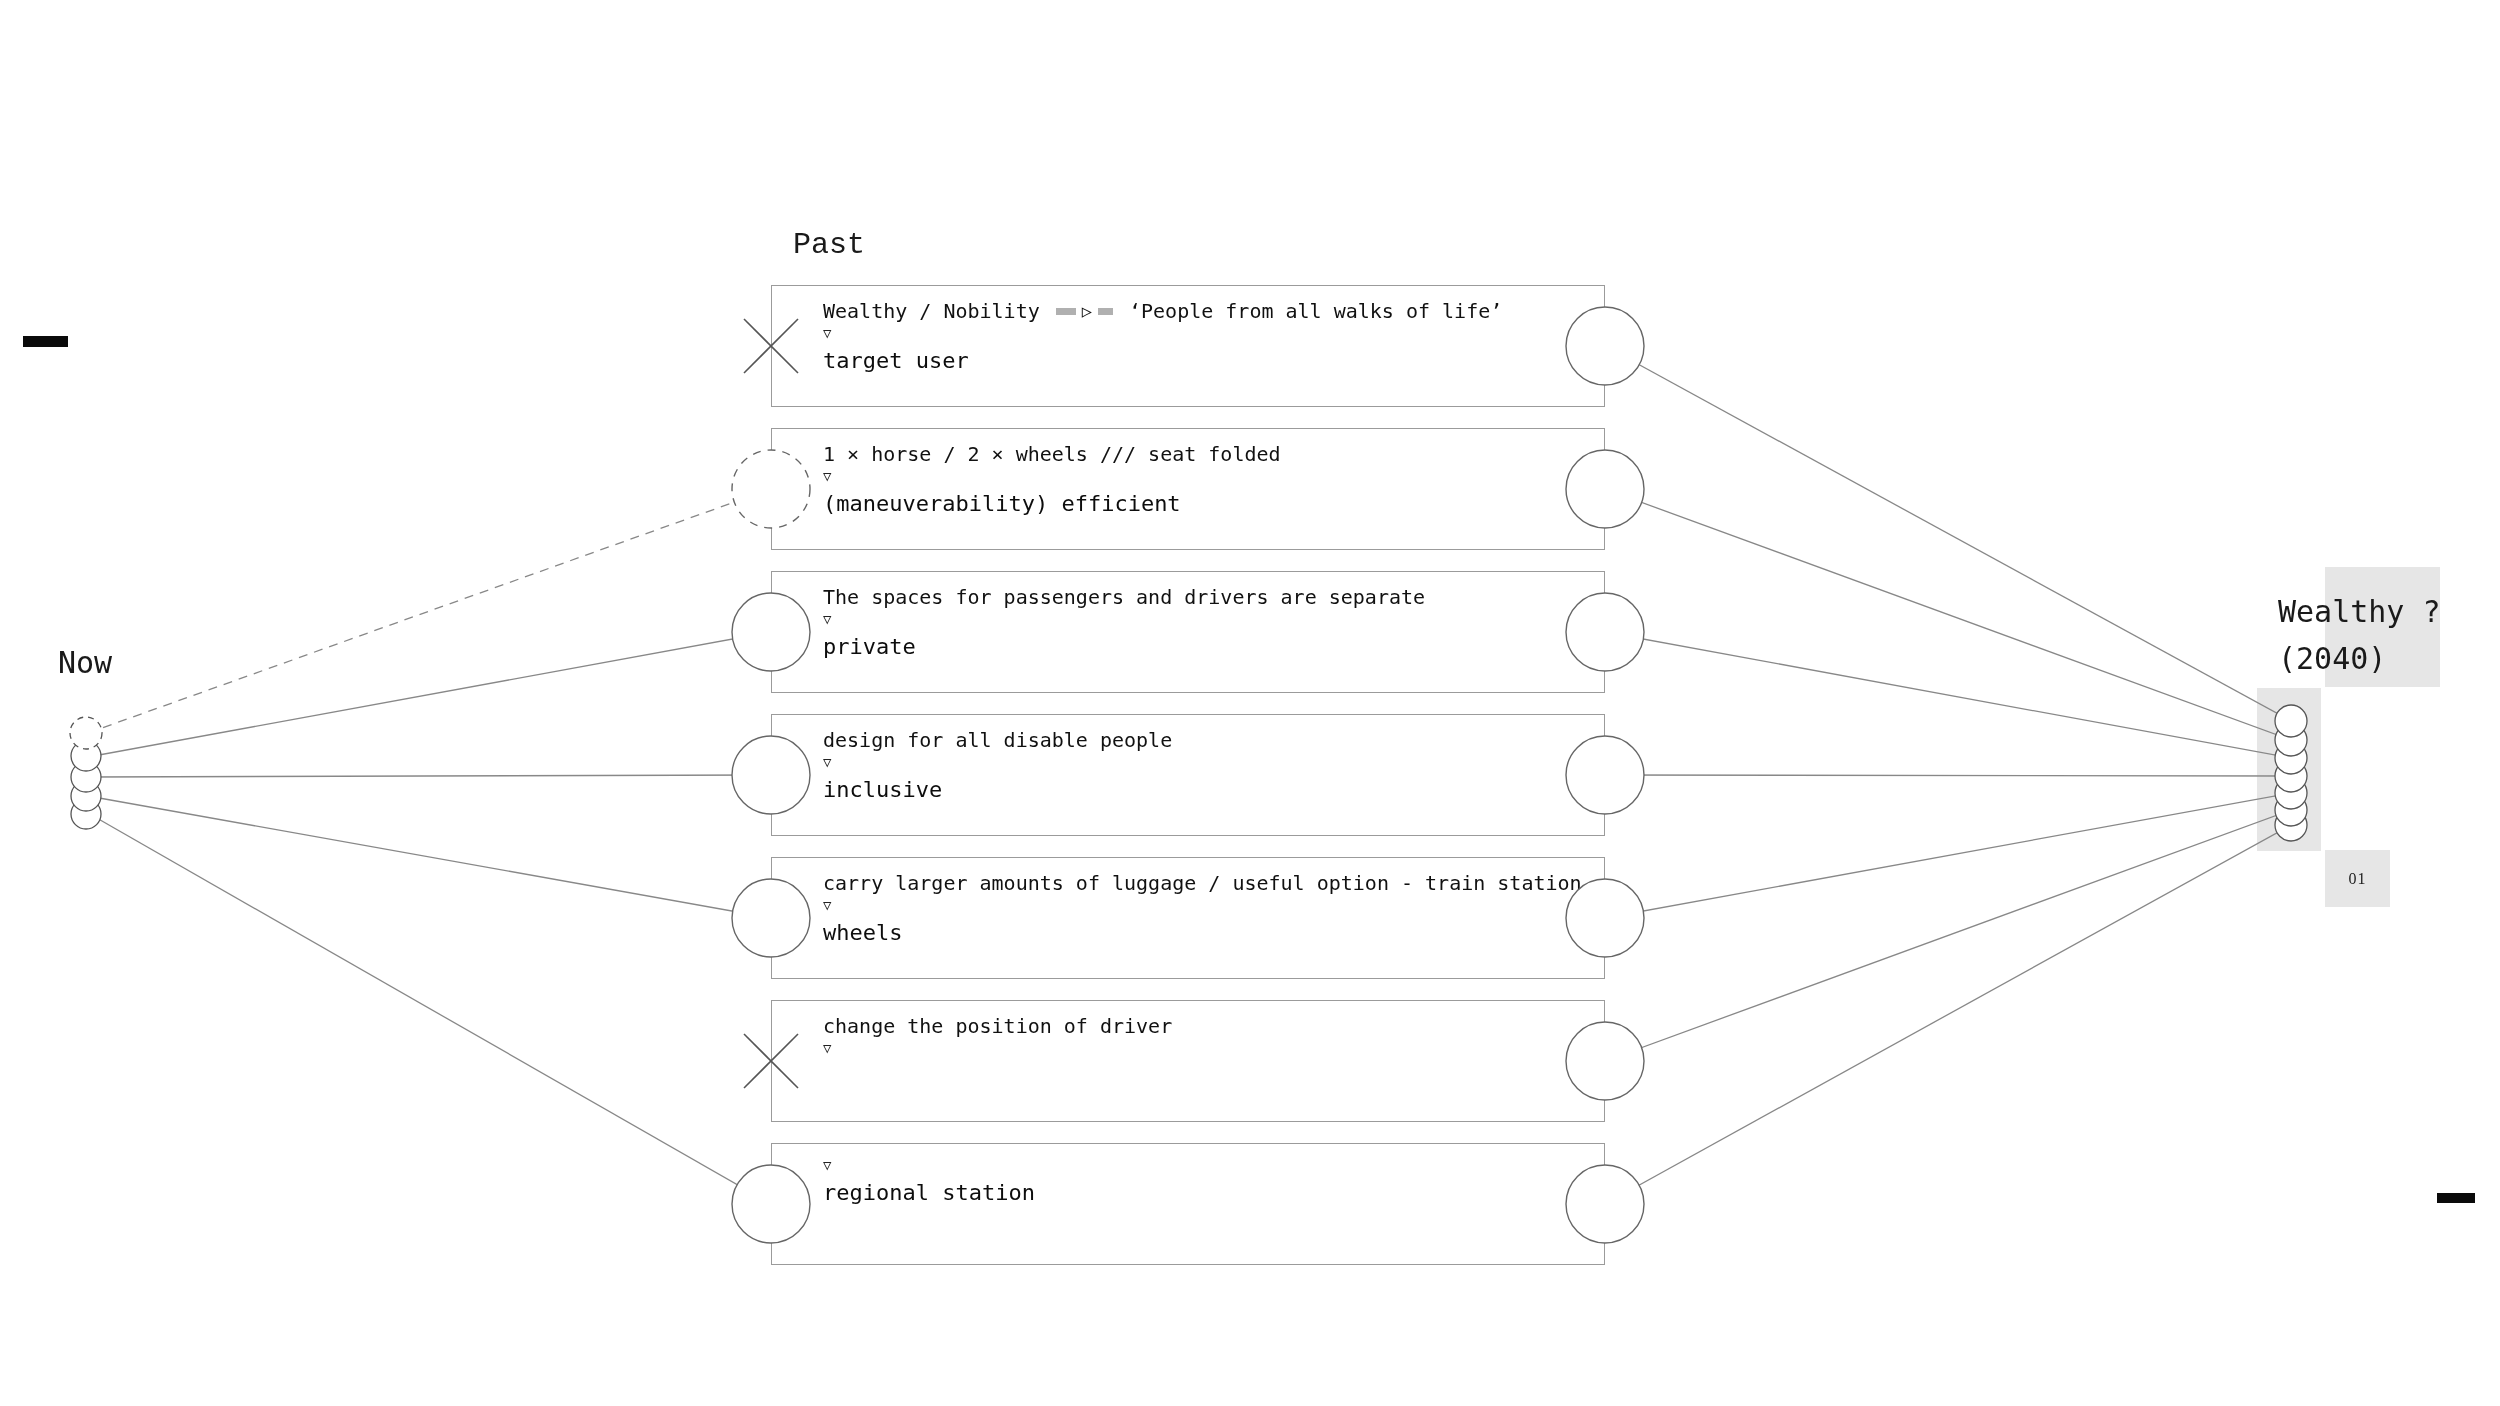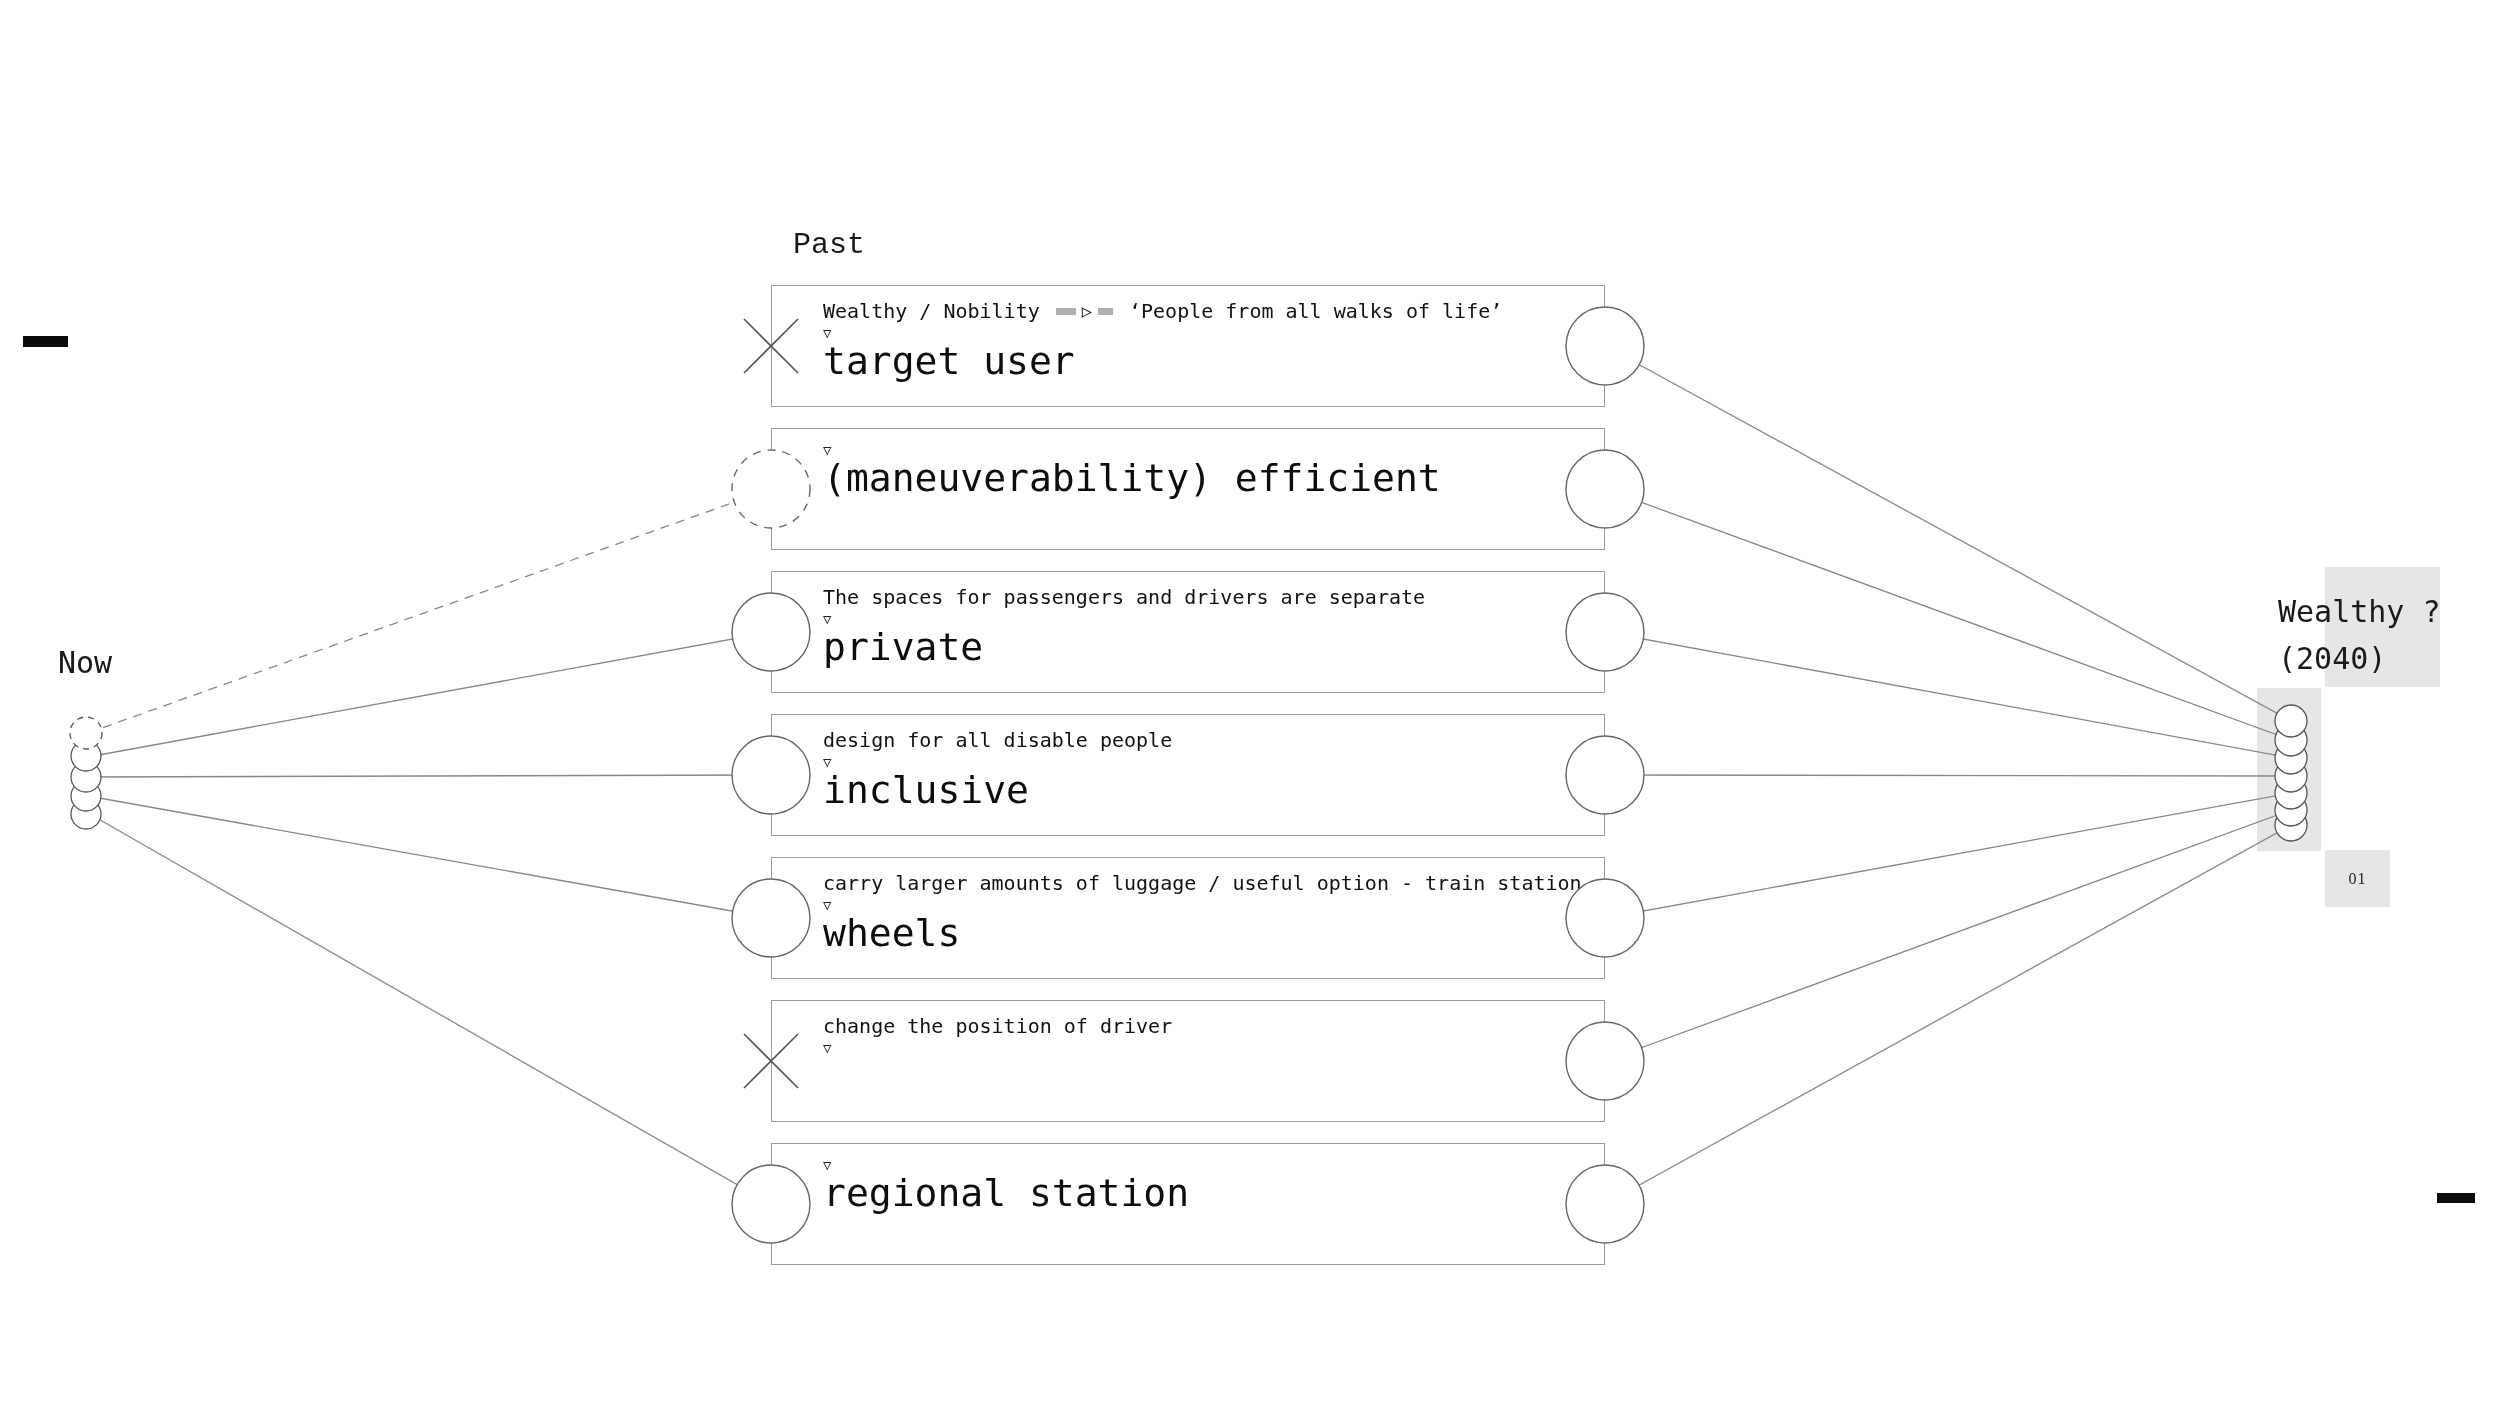--- a/index.html
+++ b/index.html
@@ -24,21 +24,21 @@
 
   .past-box{
     position:absolute;left:771px;width:834px;height:122px;
     border:1px solid #9b9b9b;background:#fff;z-index:1;
     box-sizing:border-box;
   }
   .box-inner{padding:12px 8px 0 51px;}
   .note{font-size:20px;line-height:26px;white-space:nowrap;color:#111;}
   .note-flex{display:flex;align-items:center;gap:16px;}
   .tri{font-size:14px;line-height:16px;color:#222;margin-top:1px;}
-  .keyword{font-size:38px;line-height:36px;margin-top:2px;color:#0d0d0d;white-space:nowrap;}
+  .keyword{font-size:22px;line-height:36px;margin-top:2px;color:#0d0d0d;white-space:nowrap;}
 
   .arrow-ico{display:inline-flex;align-items:center;gap:6px;}
   .arrow-ico .bar{display:inline-block;height:7px;background:#b0b0b0;}
   .arrow-ico .bar.b1{width:20px;}
   .arrow-ico .bar.b2{width:15px;}
   .arrow-ico .head{font-size:17px;line-height:17px;color:#111;}
 
   .minus-mark{position:absolute;background:#0a0a0a;z-index:3;}
   .minus-tl{left:23px;top:336px;width:45px;height:11px;}
   .minus-br{left:2437px;top:1193px;width:38px;height:10px;}
@@ -77,20 +77,21 @@
         </span>
         <span>‘People from all walks of life’</span>
       </div>
       <div class="tri">▽</div>
       <div class="keyword">target user</div>
     </div>
   </div>
 
   <div class="past-box" style="top:428px">
     <div class="box-inner">
+      <div class="note">1 × horse / 2 × wheels /// seat folded</div>
       <div class="tri">▽</div>
       <div class="keyword">(maneuverability) efficient</div>
     </div>
   </div>
 
   <div class="past-box" style="top:571px">
     <div class="box-inner">
       <div class="note">The spaces for passengers and drivers are separate</div>
       <div class="tri">▽</div>
       <div class="keyword">private</div>

